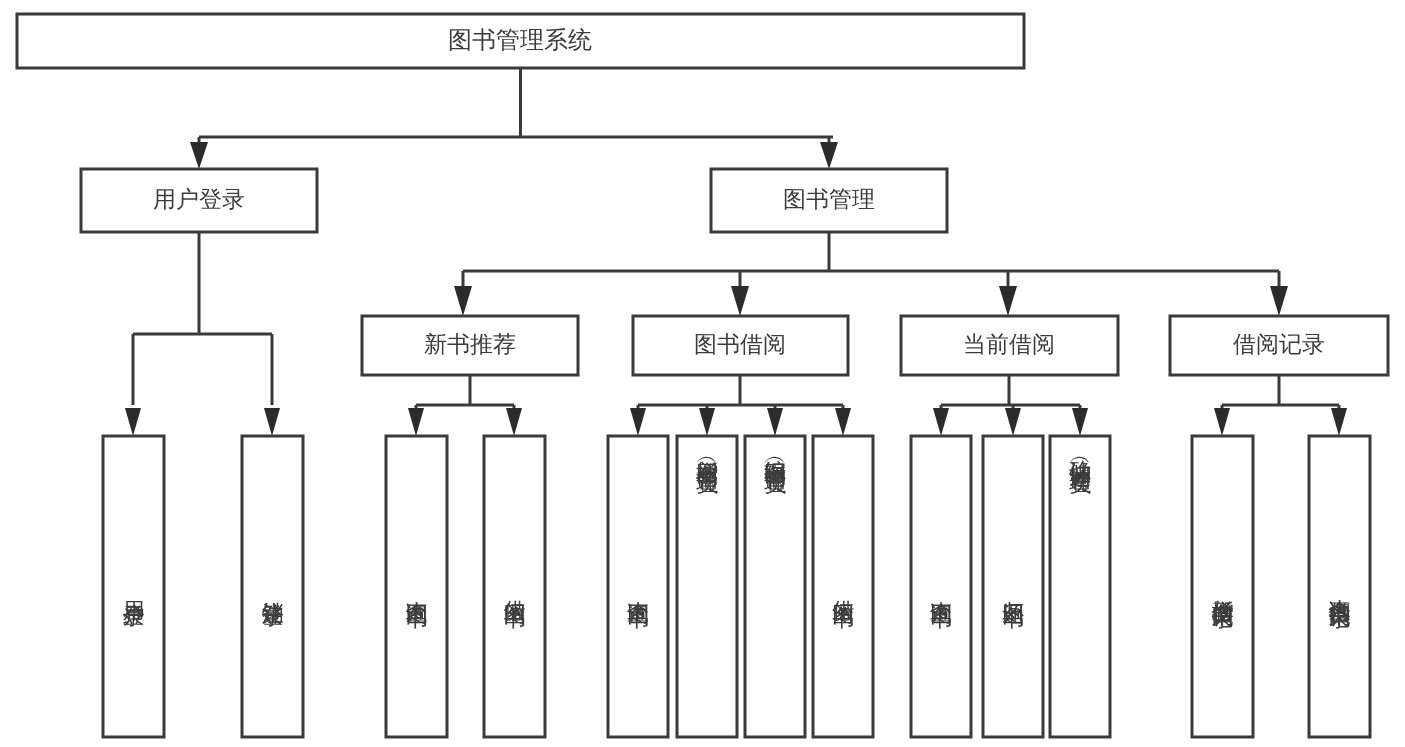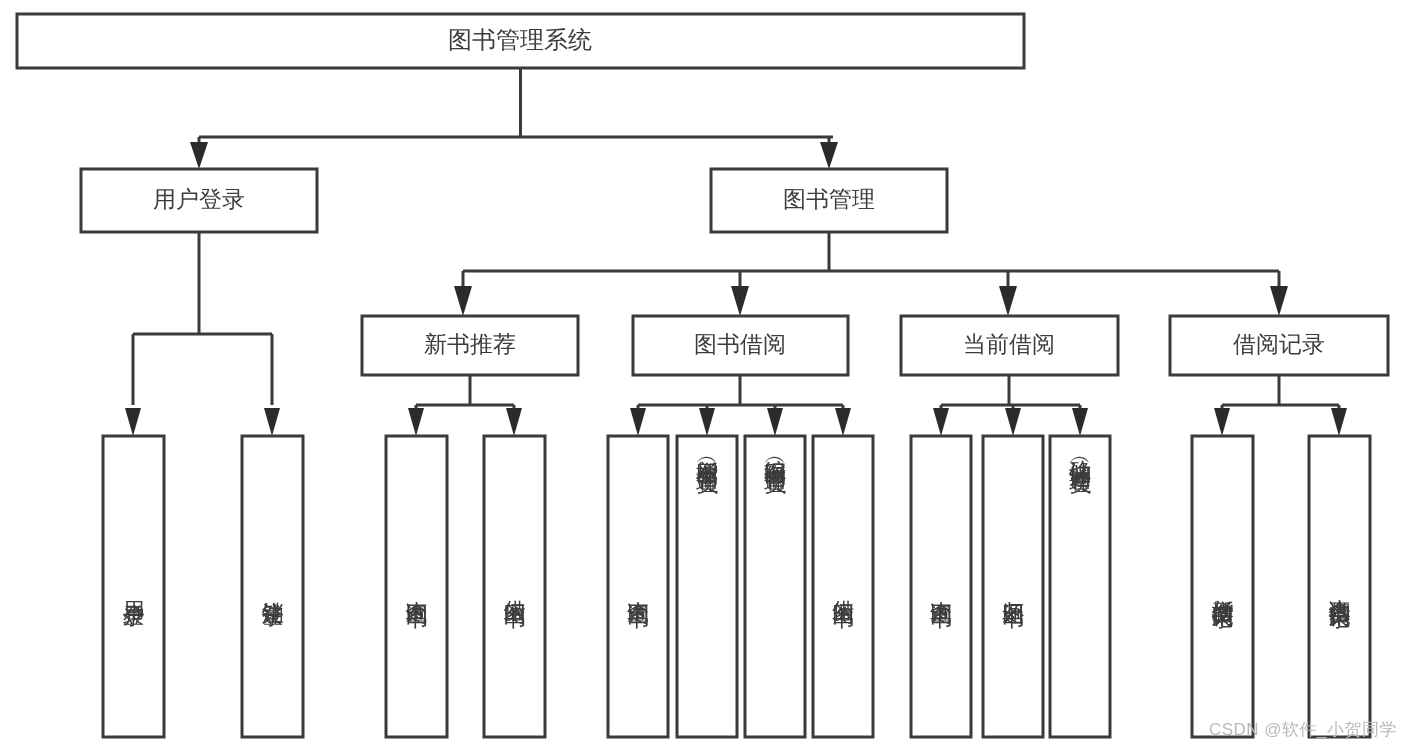--- a/index.html
+++ b/index.html
@@ -246,15 +246,14 @@
   <div class="leaf-label-wrap" style="left:1050px; top:436px; width:60px; height:301px; align-items:flex-start;">
     <span class="leaf-label" style="margin-top:6px;">确认归还（管理员）</span>
   </div>
   <div class="leaf-label-wrap" style="left:1192px; top:436px; width:61px; height:301px;">
     <span class="leaf-label">新增借阅记录</span>
   </div>
   <div class="leaf-label-wrap" style="left:1309px; top:436px; width:61px; height:301px;">
     <span class="leaf-label">查询借阅记录</span>
   </div>
 
-  <div id="watermark">CSDN @软件_小贺同学</div>
 
 </div>
 
 </body></html>

